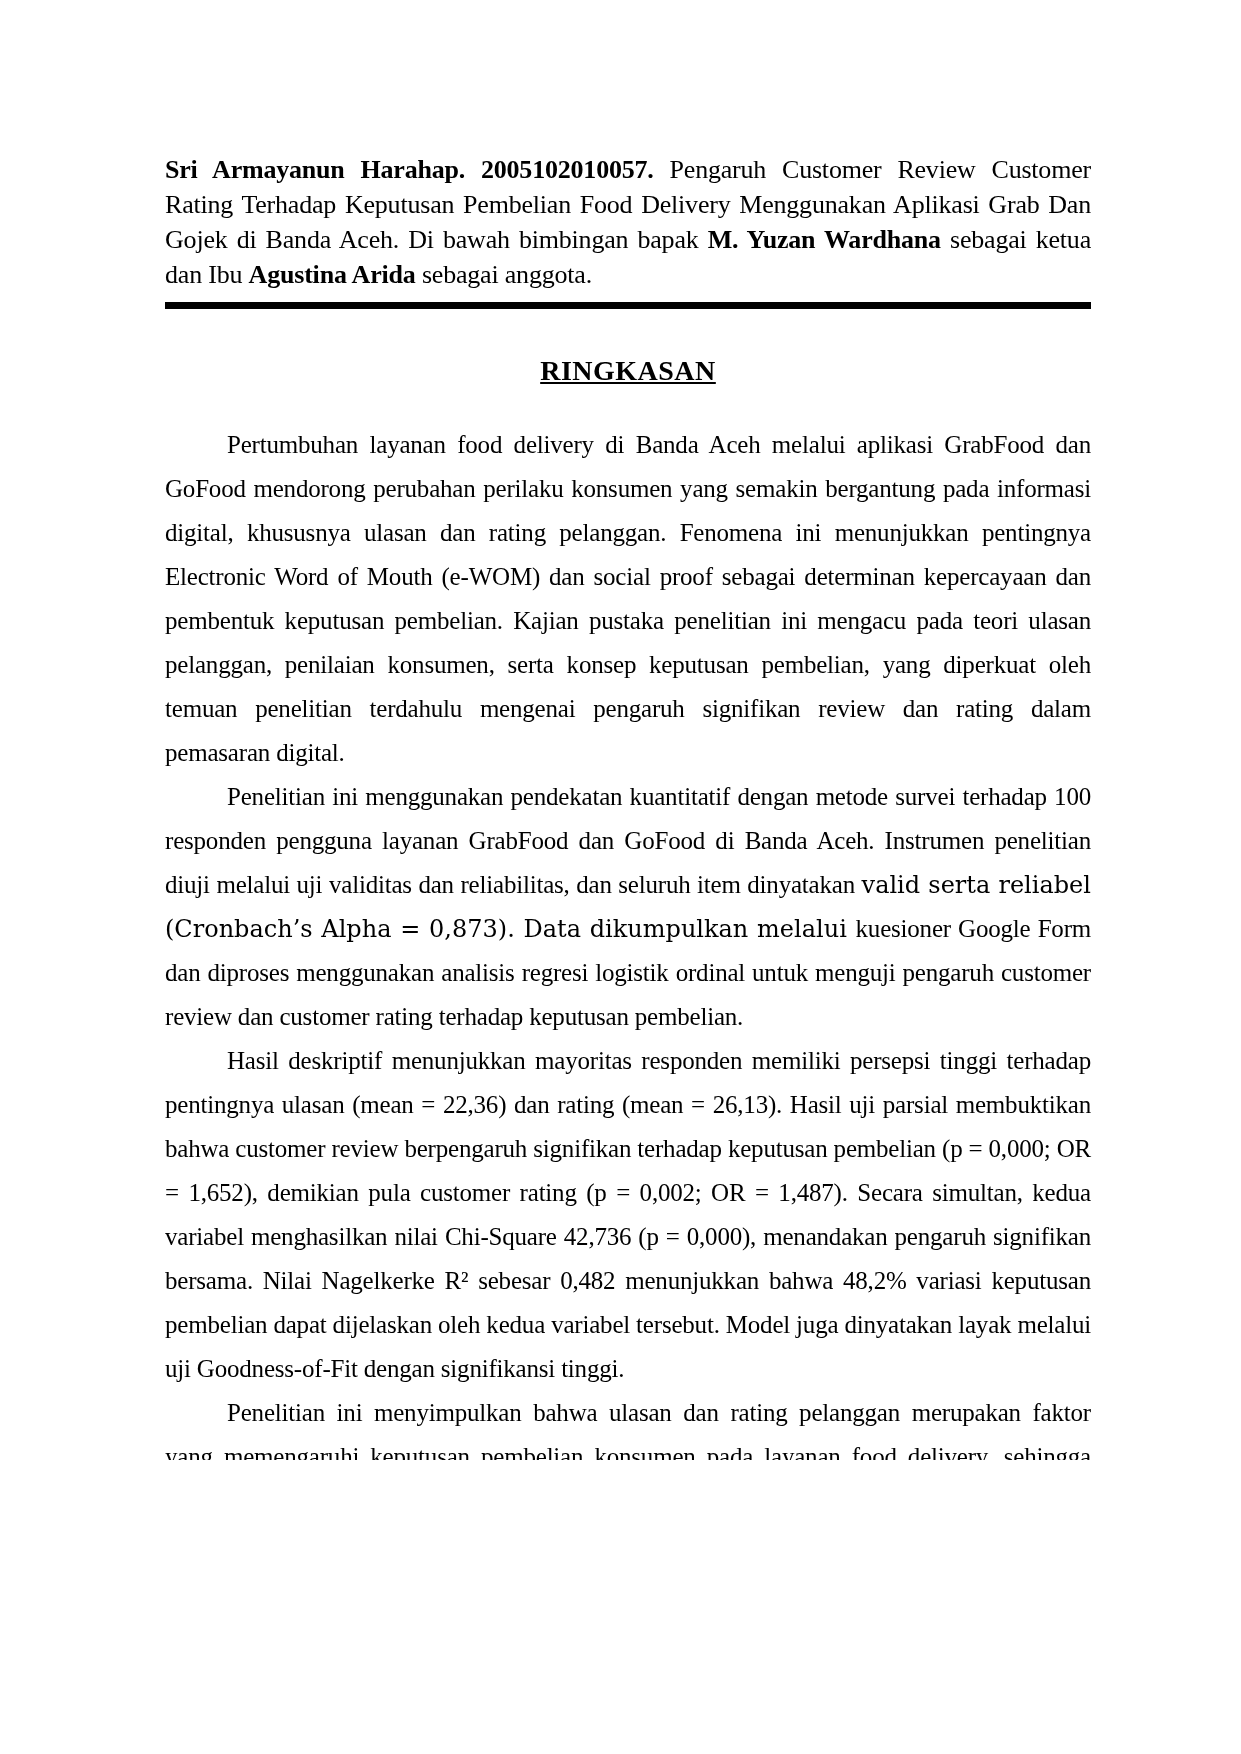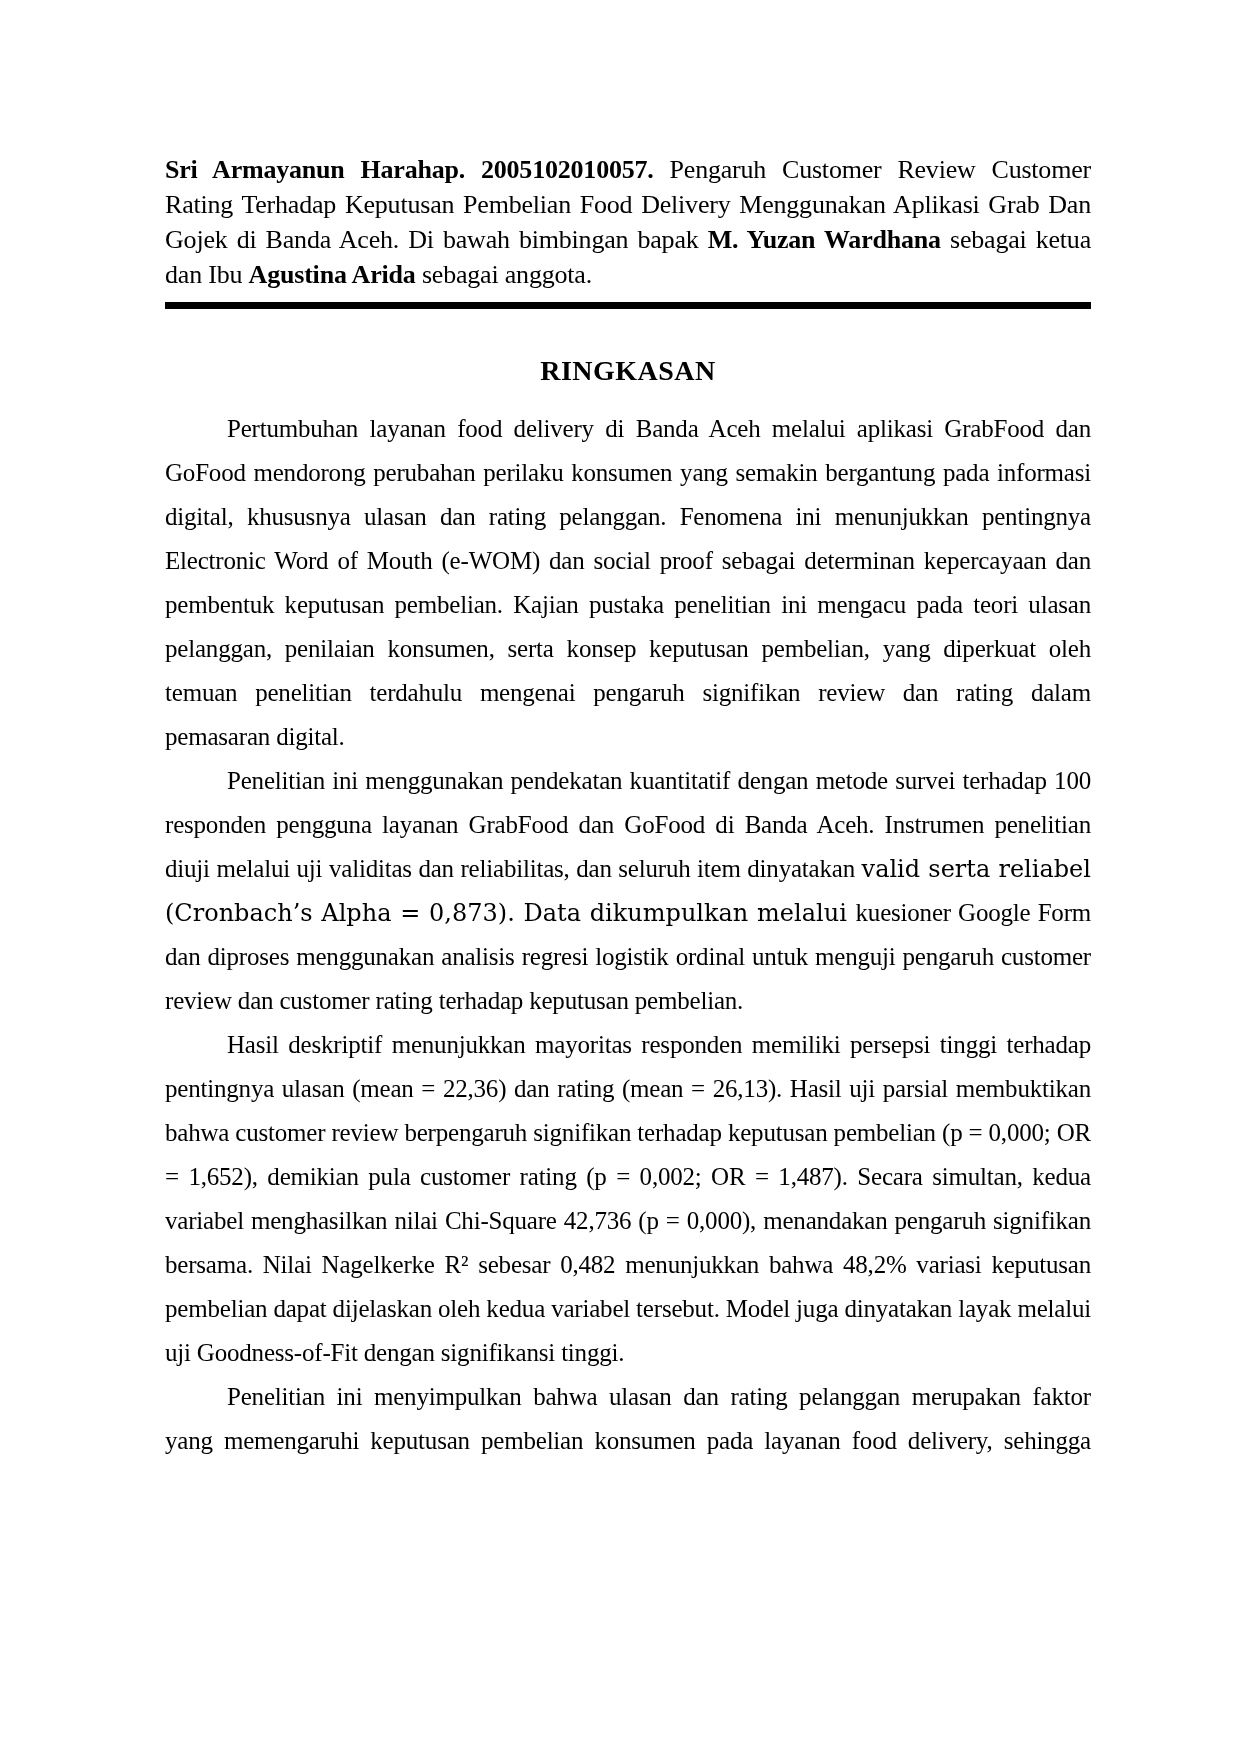--- a/index.html
+++ b/index.html
@@ -33,31 +33,32 @@
     height: 7px;
     background: #000000;
     margin-top: 10px;
   }
   .doc-title {
     margin: 46px 0 0 0;
     text-align: center;
     font-size: 28px;
     font-weight: bold;
     letter-spacing: 0.5px;
+    text-decoration: underline;
   }
   .body-text p {
     margin: 0;
     font-size: 25px;
     line-height: 44px;
     text-align: justify;
     text-indent: 62px;
     letter-spacing: -0.2px;
   }
   .body-text p:first-child {
-    margin-top: 20px;
+    margin-top: 36px;
   }
   .b { font-weight: bold; }
   .alt {
     font-family: "DejaVu Serif", serif;
     font-size: 24px;
     letter-spacing: 0;
   }
   .footer-num {
     position: absolute;
     left: 0;

